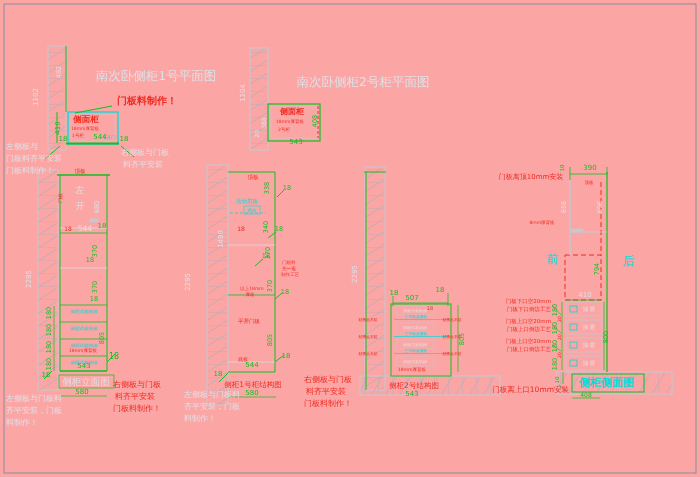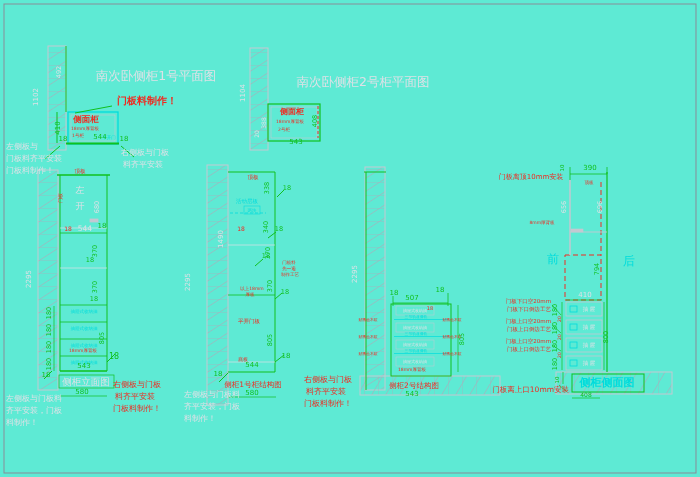--- a/index.html
+++ b/index.html
@@ -1,16 +1,16 @@
 <!DOCTYPE html>
 <html><head>
 <meta charset="utf-8">
 <style>
   html,body{margin:0;padding:0;background:#10141c;}
-  #stage{position:relative;width:700px;height:477px;background:#5eead4;overflow:hidden;}
+  #stage{position:relative;width:700px;height:477px;background:#fca5a5;overflow:hidden;}
   svg{display:block;}
   text{font-family:"DejaVu Sans","Liberation Sans",sans-serif;}
 </style>
 </head>
 <body>
 
 <div id="stage">
   <svg id="cad" width="700" height="477" viewBox="0 0 700 477">
     <defs>
       <pattern id="wall" width="20" height="13" patternUnits="userSpaceOnUse">

